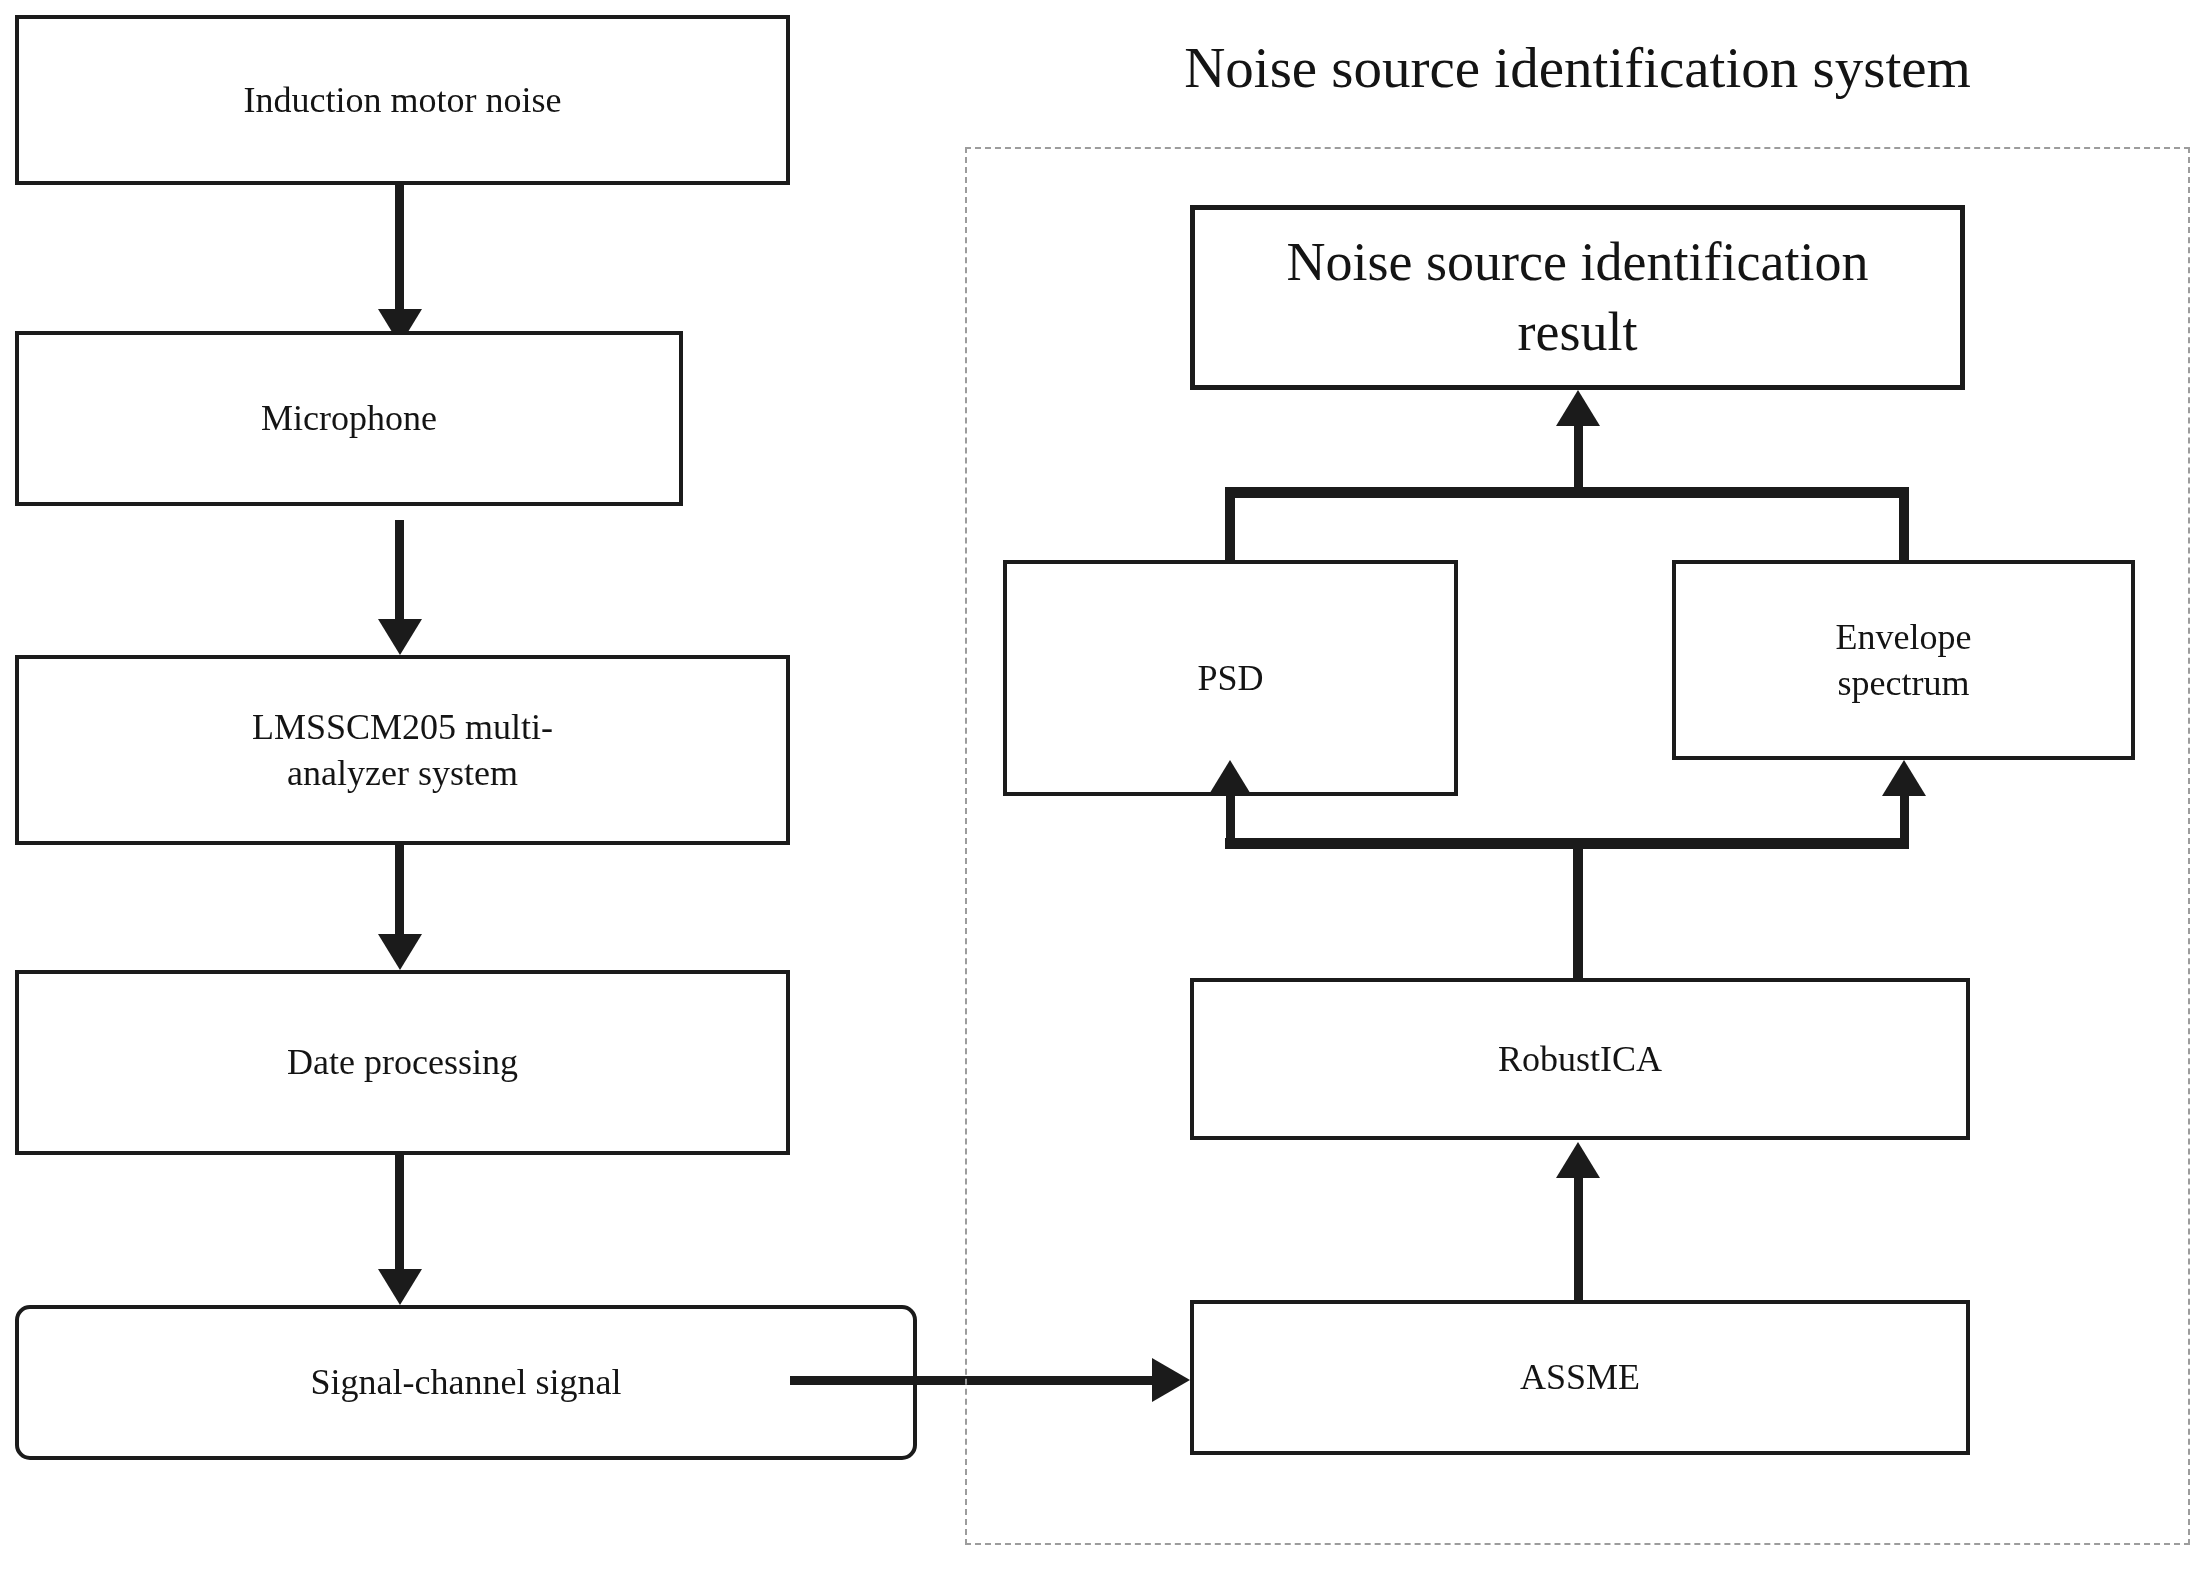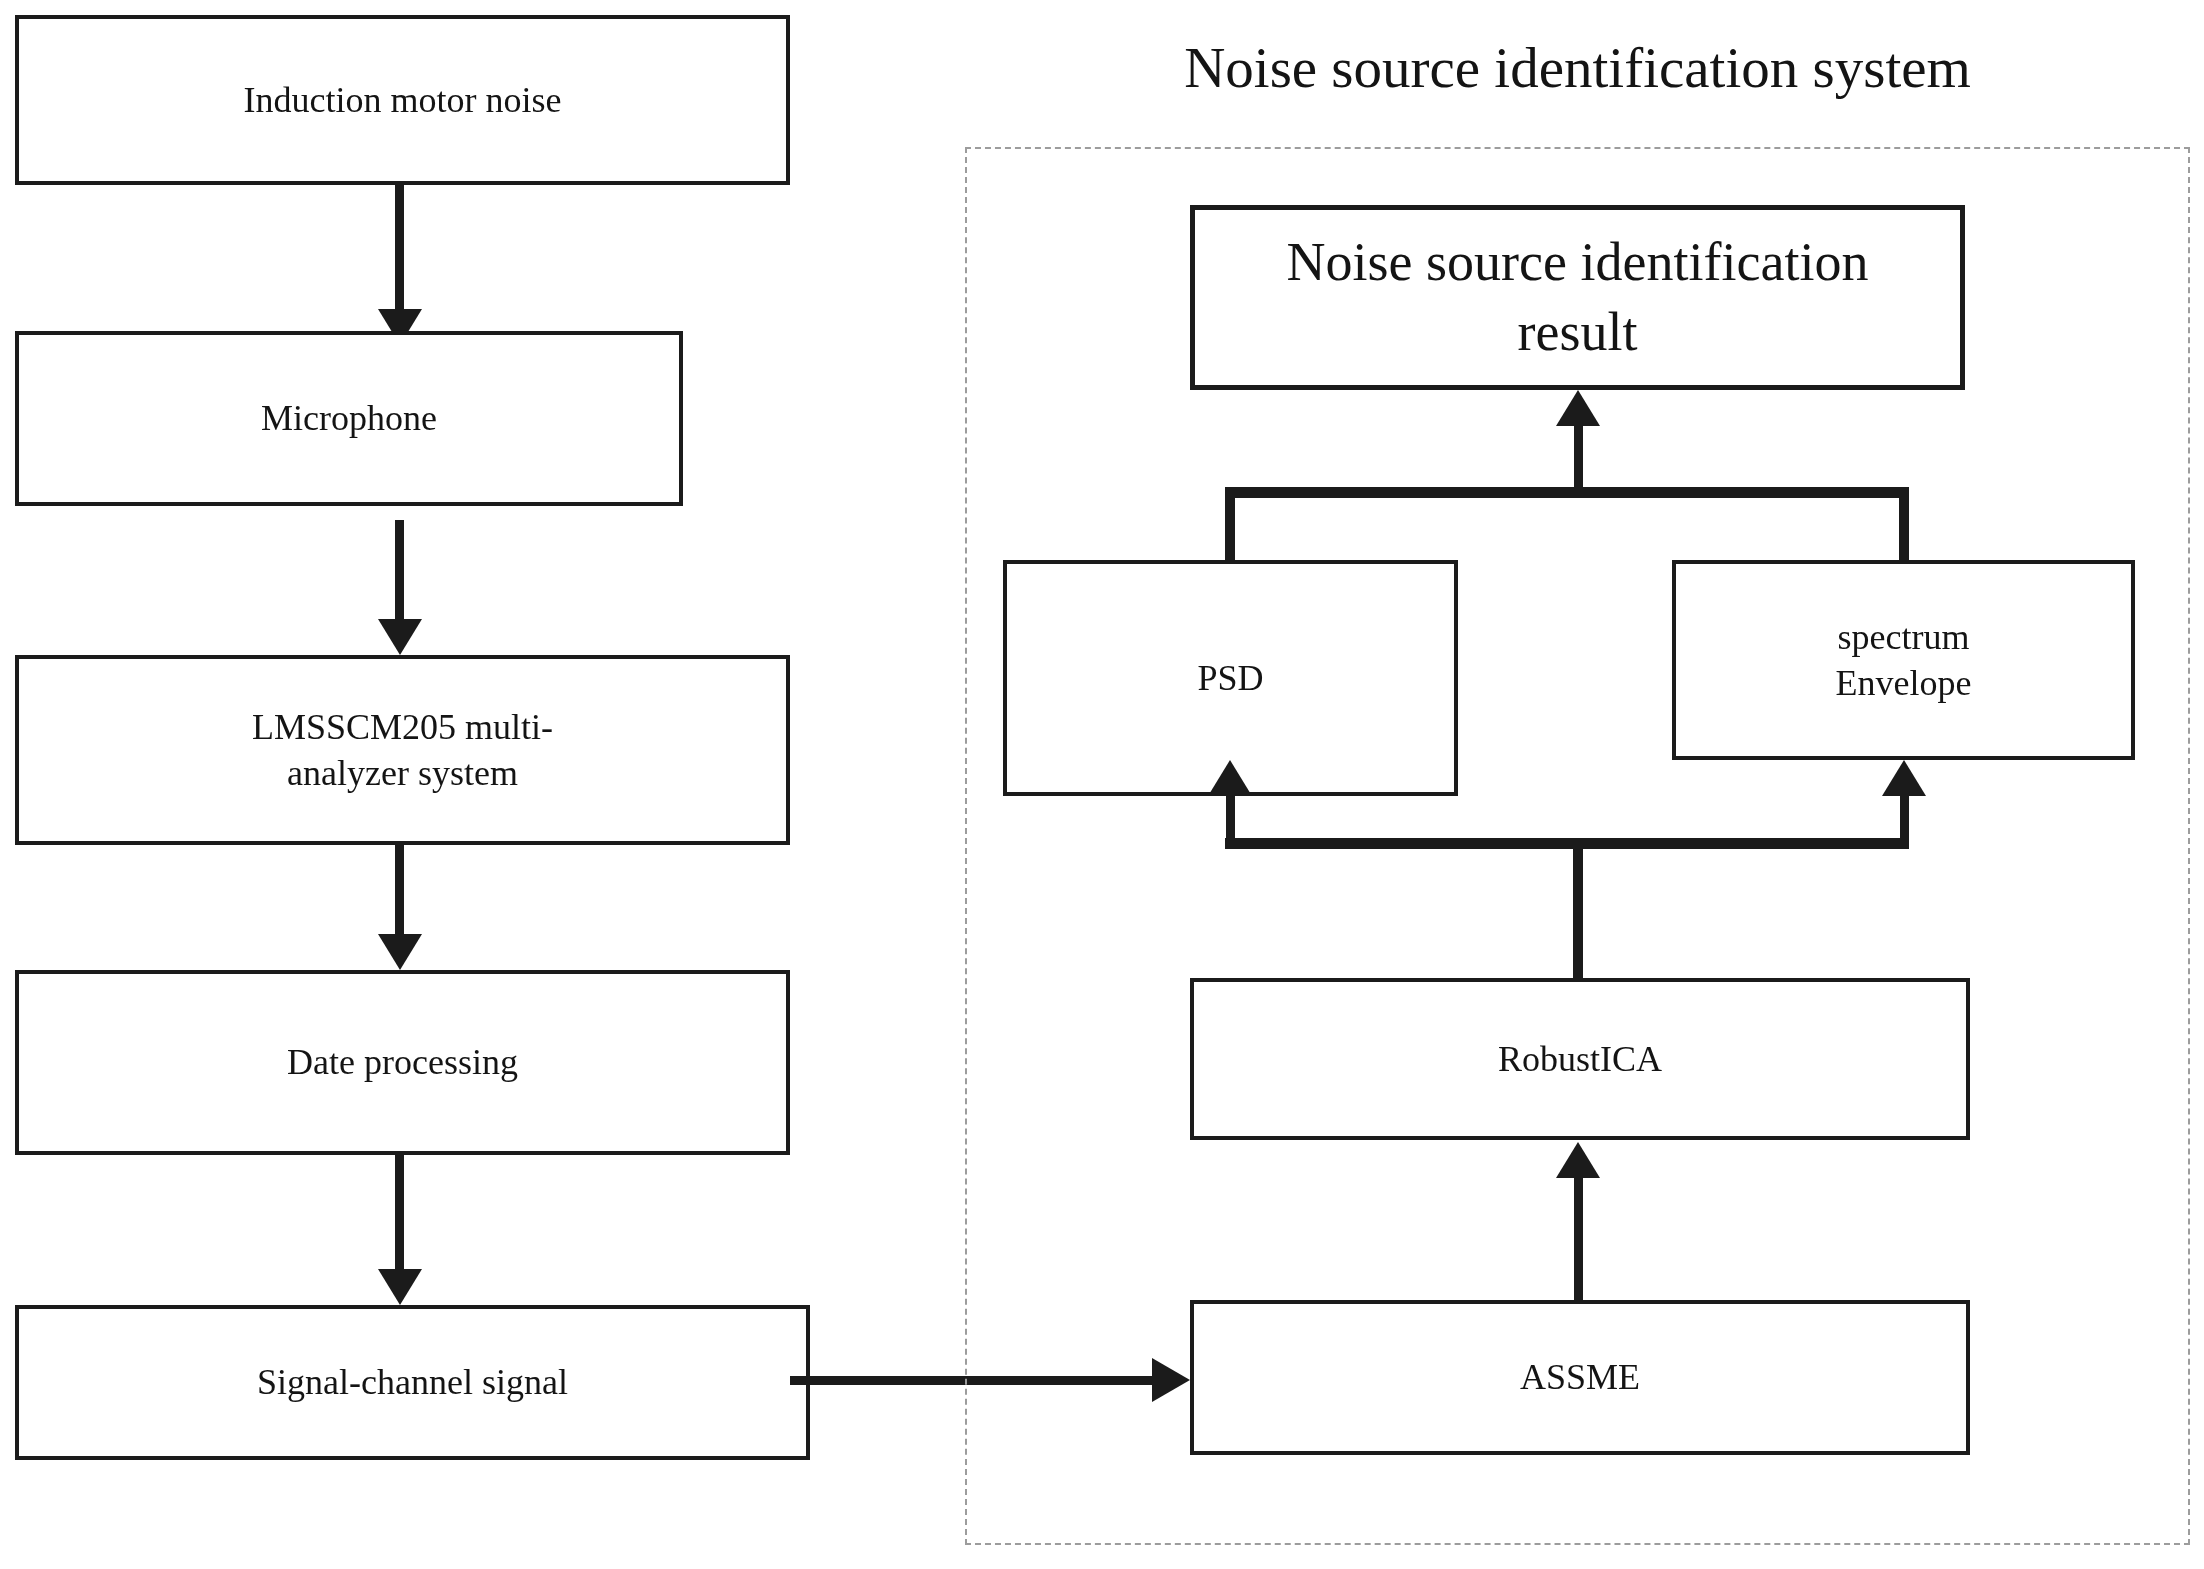--- a/index.html
+++ b/index.html
@@ -73,21 +73,21 @@
   <div class="shaft-v" style="left:395px; top:845px; height:91px;"></div>
   <div class="head down" style="left:378px; top:934px;"></div>
 
   <div class="node" style="left:15px; top:970px; width:775px; height:185px;">
     <div class="line">Date processing</div>
   </div>
 
   <div class="shaft-v" style="left:395px; top:1155px; height:116px;"></div>
   <div class="head down" style="left:378px; top:1269px;"></div>
 
-  <div class="node" style="left:15px; top:1305px; width:795px; height:155px;">
+  <div class="node" style="left:15px; top:1305px; width:902px; height:155px;border-radius:15px;">
     <div class="line">Signal-channel signal</div>
   </div>
 
   <div class="shaft-h" style="left:790px; top:1376px; width:364px;"></div>
   <div class="head right" style="left:1152px; top:1358px;"></div>
 
   <div class="title" style="left:965px; top:28px; width:1225px; height:78px;">Noise source identification system</div>
 
   <div class="boundary" style="left:965px; top:147px; width:1225px; height:1398px;"></div>
 
@@ -101,22 +101,22 @@
 
   <div class="bar" style="left:1225px; top:487px; width:684px; height:11px;"></div>
   <div class="bar" style="left:1225px; top:487px; width:10px; height:75px;"></div>
   <div class="bar" style="left:1899px; top:487px; width:10px; height:75px;"></div>
 
   <div class="node" style="left:1003px; top:560px; width:455px; height:236px;">
     <div class="line">PSD</div>
   </div>
 
   <div class="node" style="left:1672px; top:560px; width:463px; height:200px;">
+    <div class="line">Envelope</div>
     <div class="line">spectrum</div>
-    <div class="line">Envelope</div>
   </div>
 
   <div class="head up" style="left:1208px; top:760px;"></div>
   <div class="shaft-v" style="left:1226px; top:794px; height:50px;"></div>
   <div class="head up" style="left:1882px; top:760px;"></div>
   <div class="shaft-v" style="left:1900px; top:794px; height:50px;"></div>
   <div class="bar" style="left:1225px; top:838px; width:684px; height:11px;"></div>
   <div class="bar" style="left:1573px; top:838px; width:10px; height:140px;"></div>
 
   <div class="node" style="left:1190px; top:978px; width:780px; height:162px;text-align:right;">

